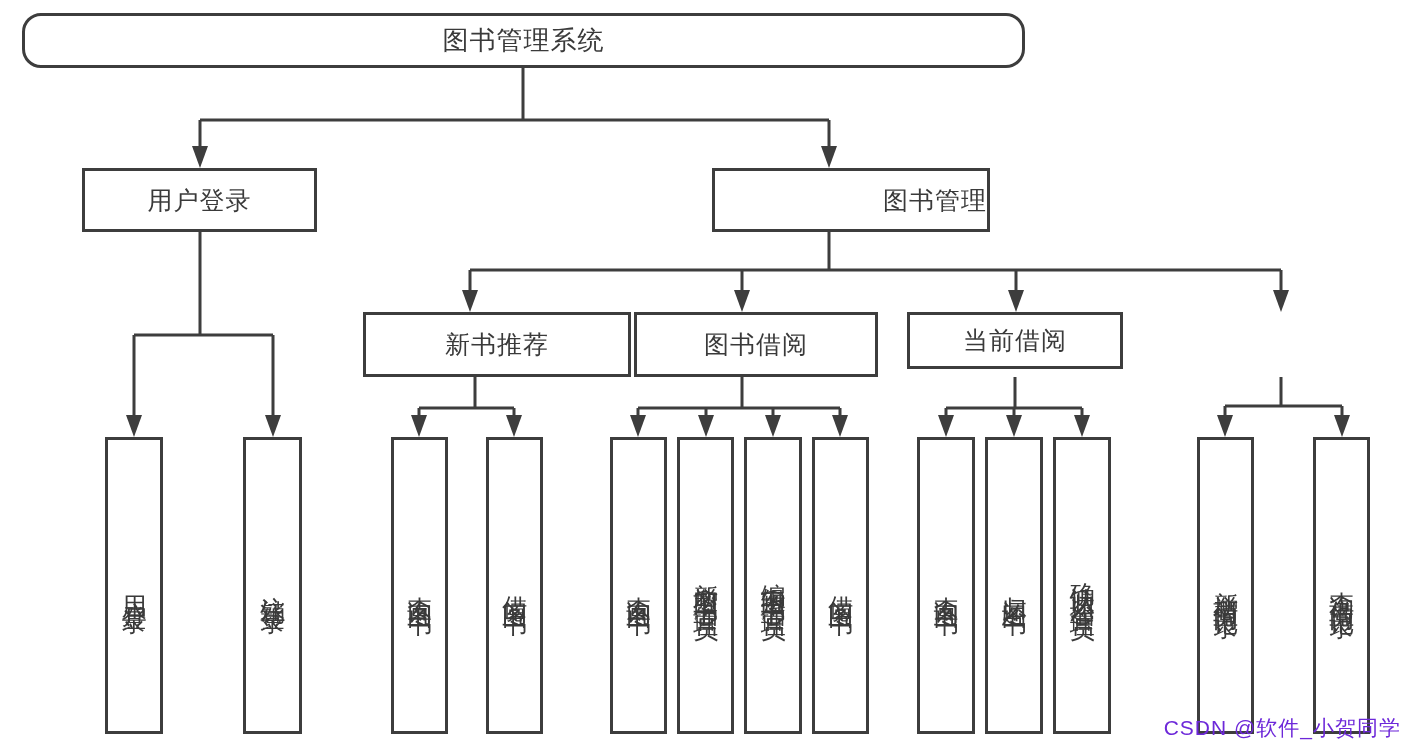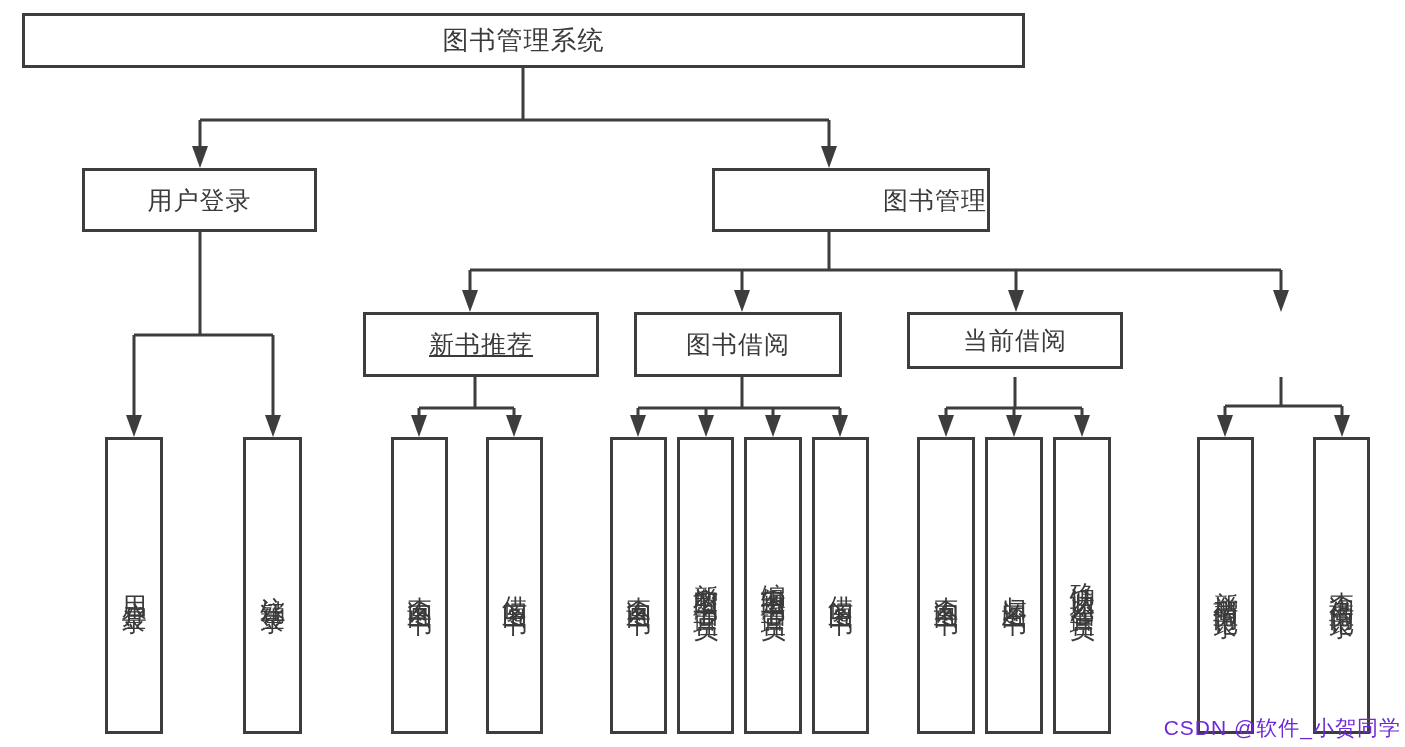--- a/index.html
+++ b/index.html
@@ -6,21 +6,21 @@
   .canvas{
     position:relative;width:1405px;height:747px;background:#ffffff;
     font-family:"Liberation Sans","DejaVu Sans",sans-serif;overflow:hidden;
   }
   .connectors{position:absolute;left:0;top:0;z-index:1;}
   .node{
     position:absolute;box-sizing:border-box;background:#ffffff;
     border:3px solid #3d3d3d;color:#3a3a3a;display:flex;
     align-items:center;justify-content:center;z-index:2;
   }
-  .root-node{font-size:26px;letter-spacing:1px;}
+  .root-node{font-size:26px;letter-spacing:1px;border-radius:19px;}
   .h-node{font-size:25px;letter-spacing:1px;}
   .v-node .vtext{
     writing-mode:vertical-rl;text-orientation:mixed;
     font-size:25px;letter-spacing:5px;line-height:1.1;
   }
   .watermark{
     position:absolute;right:4px;top:714px;z-index:5;
     font-size:21px;color:#6d28d9;letter-spacing:1px;white-space:nowrap;
   }
 </style>
@@ -73,24 +73,24 @@
     <span>图书管理系统</span>
   </div>
 
   <div class="node h-node" style="left:82px;top:168px;width:235px;height:64px;">
     <span>用户登录</span>
   </div>
   <div class="node h-node" style="left:712px;top:168px;width:278px;height:64px;justify-content:flex-end;">
     <span>图书管理</span>
   </div>
 
-  <div class="node h-node" style="left:363px;top:312px;width:236px;height:65px;text-decoration:underline;">
+  <div class="node h-node" style="left:363px;top:312px;width:268px;height:65px;">
     <span>新书推荐</span>
   </div>
-  <div class="node h-node" style="left:634px;top:312px;width:208px;height:65px;">
+  <div class="node h-node" style="left:634px;top:312px;width:244px;height:65px;">
     <span>图书借阅</span>
   </div>
   <div class="node h-node" style="left:907px;top:312px;width:216px;height:57px;">
     <span>当前借阅</span>
   </div>
 
   <div class="node v-node" style="left:105px;top:437px;width:58px;height:297px;">
     <span class="vtext">用户登录</span>
   </div>
   <div class="node v-node" style="left:243px;top:437px;width:59px;height:297px;">

